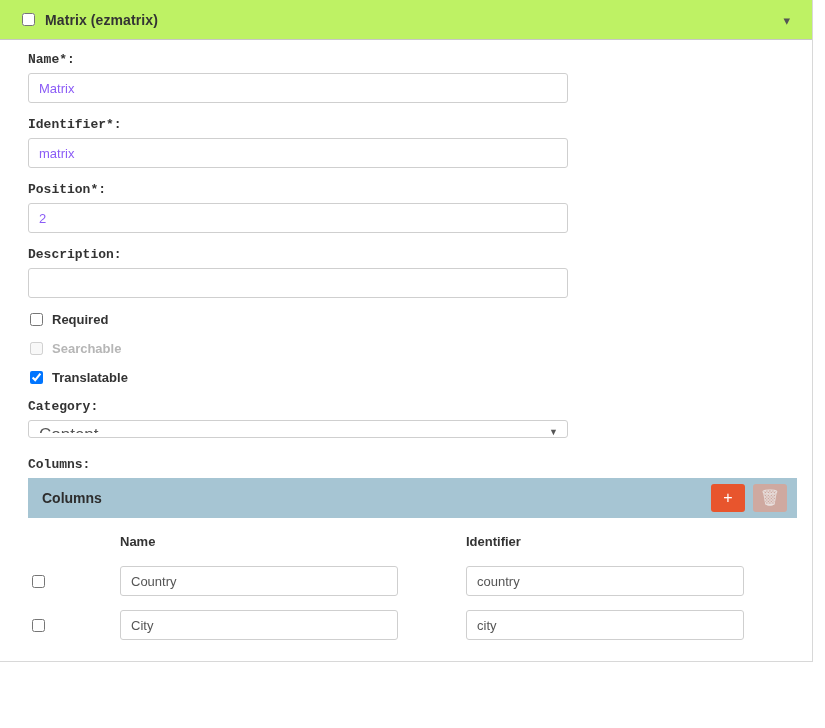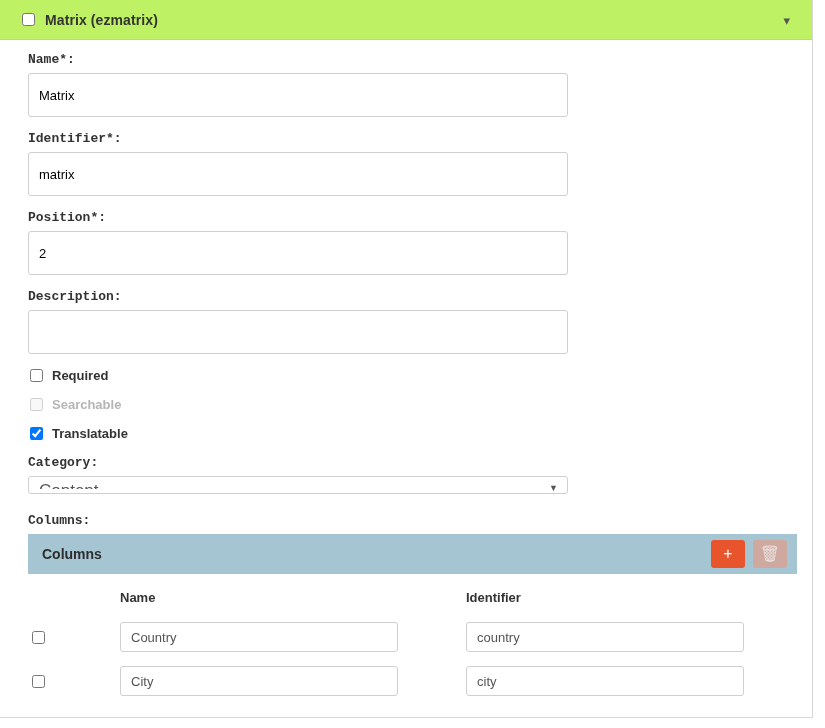--- a/index.html
+++ b/index.html
@@ -65,28 +65,28 @@
     display: block;
     font-weight: bold;
     font-size: 13px;
     color: #333;
     margin-bottom: 6px;
     font-family: Liberation Mono, monospace;
   }
   input.text {
     display: block;
     width: 540px;
-    height: 44px;
+    height: 30px;
     box-sizing: border-box;
     padding: 4px 10px;
     border: 1px solid #cfcfcf;
     border-radius: 3px;
     font-family: "Liberation Sans", sans-serif;
     font-size: 13px;
-    color: #000000;
+    color: #8b5cf6;
     background: #fff;
     outline: none;
   }
   input.text::placeholder { color: #9b9b9b; }
   input.wide {
     width: 769px;
   }
 
   
   .checkrow {

